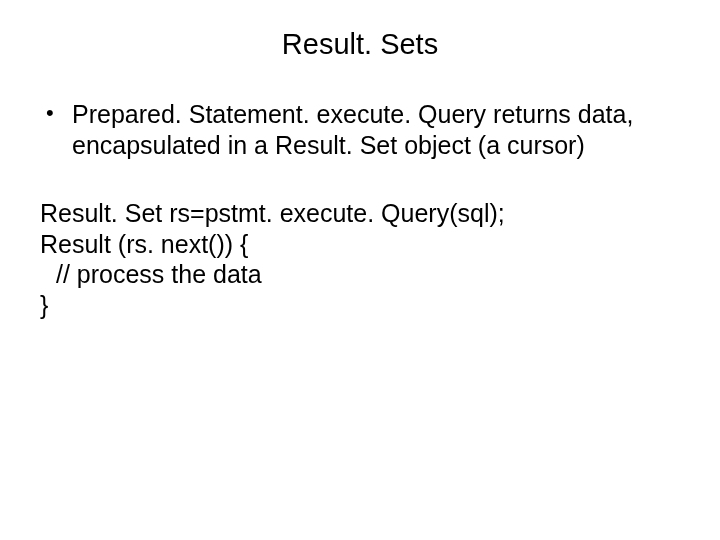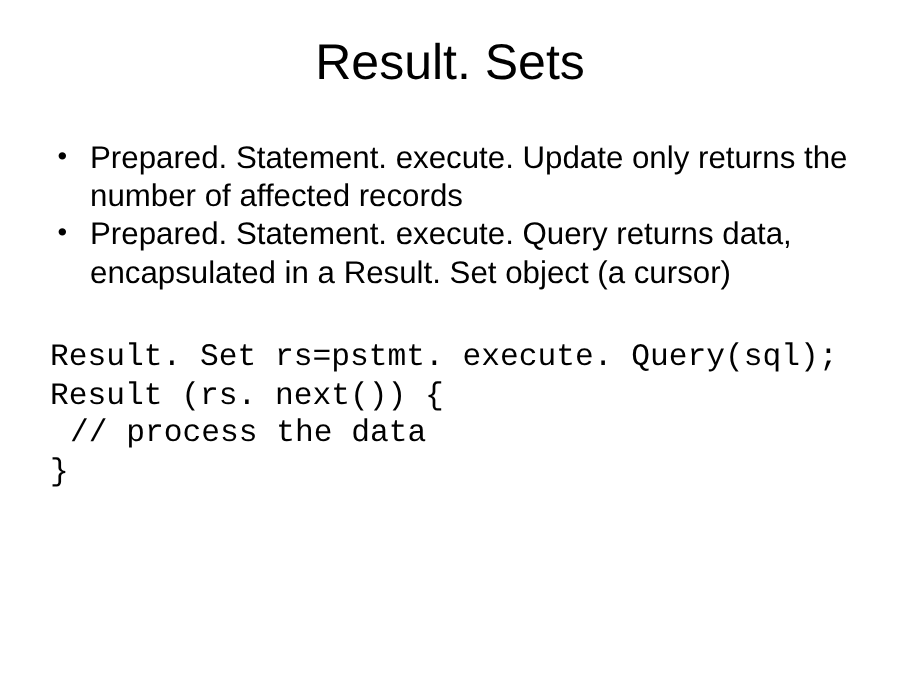--- a/index.html
+++ b/index.html
@@ -10,21 +10,21 @@
     body {
       width: 720px;
       height: 540px;
       background: #ffffff;
       font-family: Arial, Helvetica, sans-serif;
       color: #000000;
       padding: 28px 40px 40px 40px;
     }
     .title {
       text-align: center;
-      font-size: 40px;
+      font-size: 29px;
       font-weight: normal;
       margin-bottom: 38px;
     }
     .bullets {
       list-style: none;
       padding: 0;
       margin: 0 0 38px 0;
     }
     .bullets li {
       position: relative;
@@ -38,36 +38,34 @@
       position: absolute;
       left: 6px;
       top: 0;
       font-size: 22px;
       line-height: 1.3;
     }
     .code-block {
       font-size: 25px;
       line-height: 1.22;
       padding-left: 0px;
-      font-family: Liberation Mono, monospace;
     }
     .code-line {
       white-space: pre;
     }
     .indent {
       padding-left: 16px;
     }
   </style>
 </head>
 <body>
 
 <h1 class="title">Result. Sets</h1>
 
 <ul class="bullets">
-  <li>Prepared. Statement. execute. Update only returns the number of affected records</li>
   <li>Prepared. Statement. execute. Query returns data, encapsulated in a Result. Set object (a cursor)</li>
 </ul>
 
 <div class="code-block">
   <div class="code-line">Result. Set rs=pstmt. execute. Query(sql);</div>
   <div class="code-line">Result (rs. next()) {</div>
   <div class="code-line indent">// process the data</div>
   <div class="code-line">}</div>
 </div>
 

